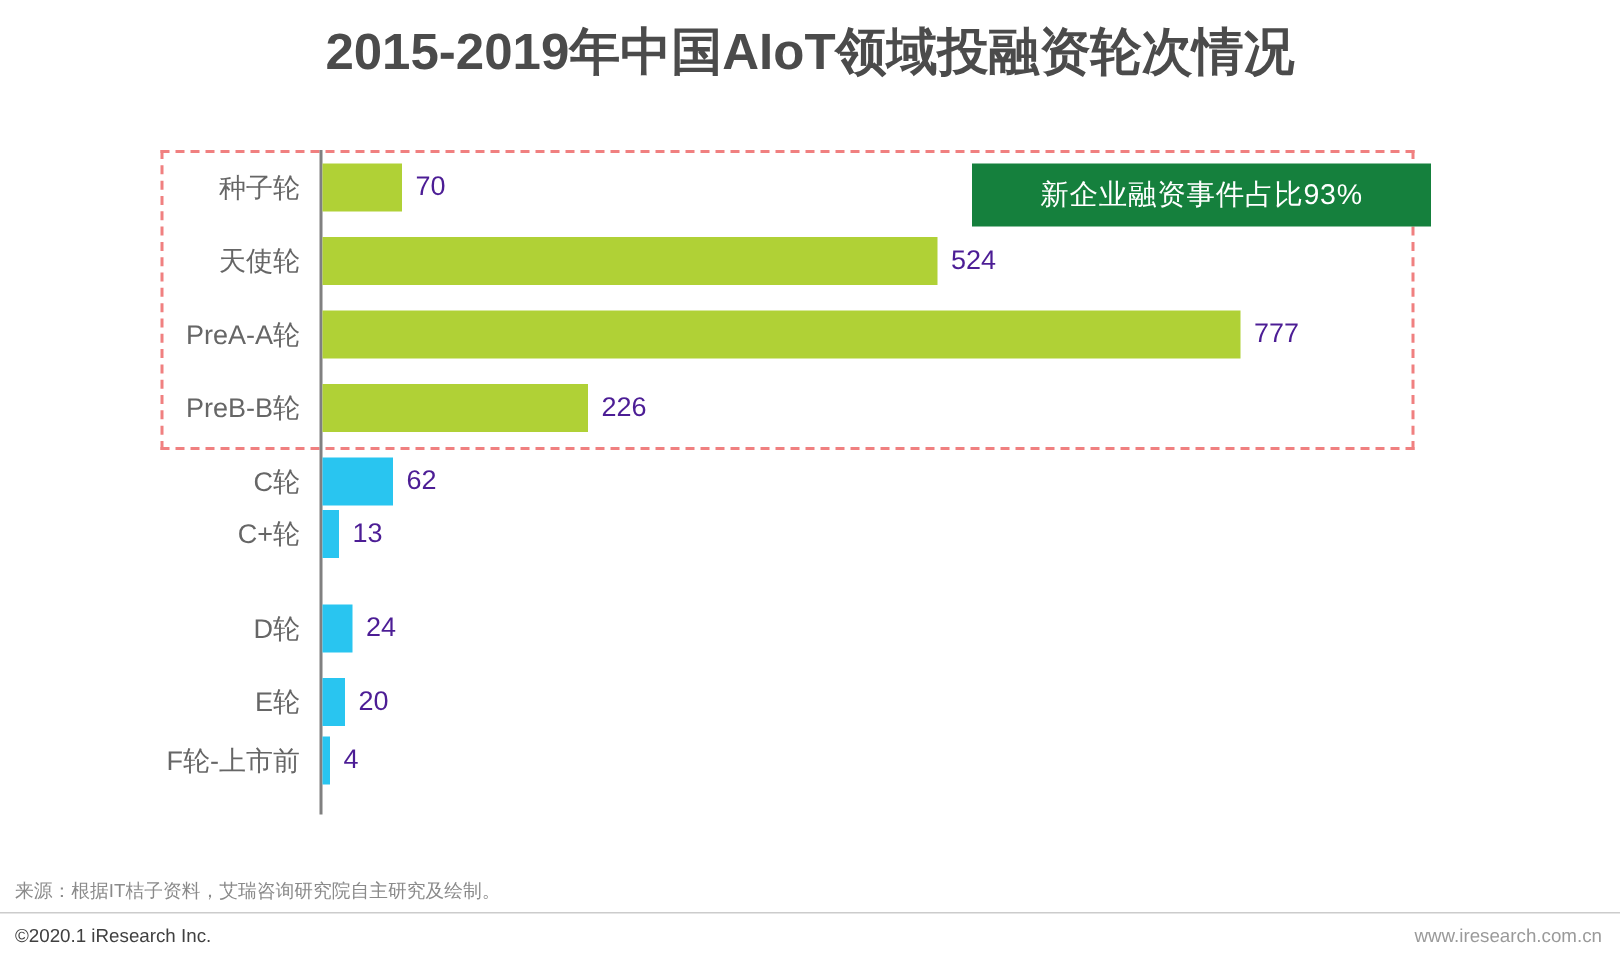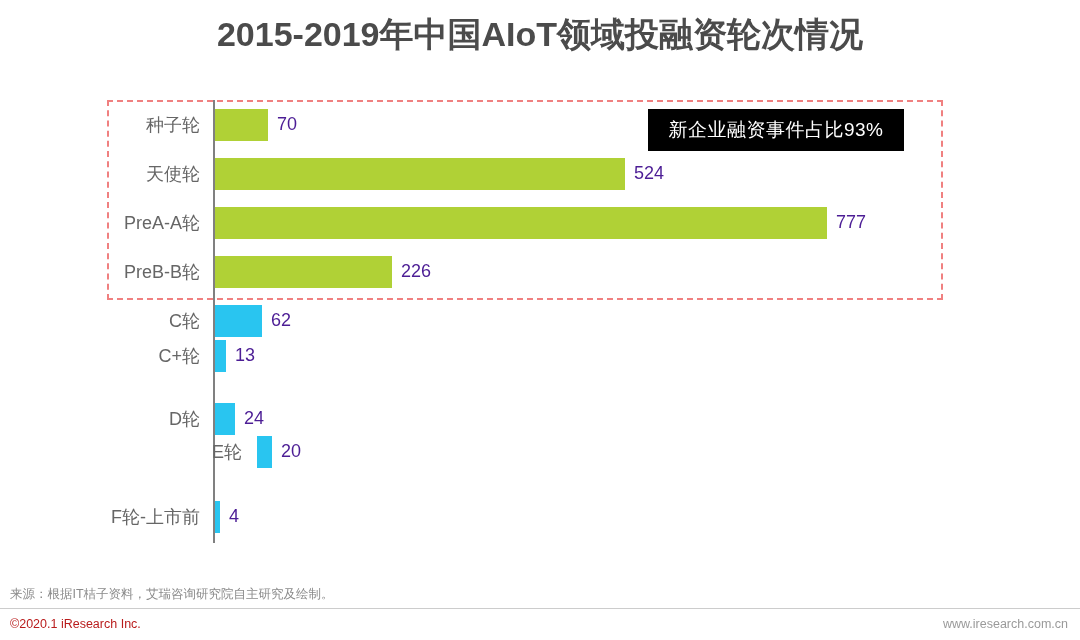--- a/index.html
+++ b/index.html
@@ -45,22 +45,22 @@
     left:107px; top:5px;
     width:836px; height:200px;
     border:2px dashed #f08080;
     background:transparent;
   }
 
   
   #annotation-badge{
     position:absolute;
     left:648px; top:14px;
-    width:256px; height:42px;
-    background:#000000;
+    width:306px; height:42px;
+    background:#15803d;
     display:flex;
     align-items:center;
     justify-content:center;
   }
   #annotation-badge .anno-text{
     color:#ffffff;
     font-size:19px;
     white-space:nowrap;
     letter-spacing:0.5px;
   }
@@ -116,21 +116,21 @@
   #footer-rule{
     position:absolute;
     left:0; top:608px;
     width:1080px; height:1px;
     background:#cccccc;
   }
   #copyright{
     position:absolute;
     left:10px; top:617px;
     font-size:12.5px;
-    color:#b91c1c;
+    color:#404040;
     white-space:nowrap;
   }
   #website{
     position:absolute;
     right:12px; top:617px;
     font-size:12.5px;
     color:#9a9a9a;
     white-space:nowrap;
   }
 </style>
@@ -198,29 +198,29 @@
   </div>
 
   <div class="bar-row" style="top:299px;">
     <div class="cat-label">D轮</div>
     <div class="bar-track">
       <span class="bar bar-blue" style="width:20px;"></span>
       <span class="bar-value">24</span>
     </div>
   </div>
 
-  <div class="bar-row" style="top:332px;margin-left:42px;">
+  <div class="bar-row" style="top:348px;">
     <div class="cat-label">E轮</div>
     <div class="bar-track">
       <span class="bar bar-blue" style="width:15px;"></span>
       <span class="bar-value">20</span>
     </div>
   </div>
 
-  <div class="bar-row" style="top:397px;">
+  <div class="bar-row" style="top:387px;">
     <div class="cat-label">F轮-上市前</div>
     <div class="bar-track">
       <span class="bar bar-blue" style="width:5px;"></span>
       <span class="bar-value">4</span>
     </div>
   </div>
 
 </div>
 
 <div id="source-note">来源：根据IT桔子资料，艾瑞咨询研究院自主研究及绘制。</div>

